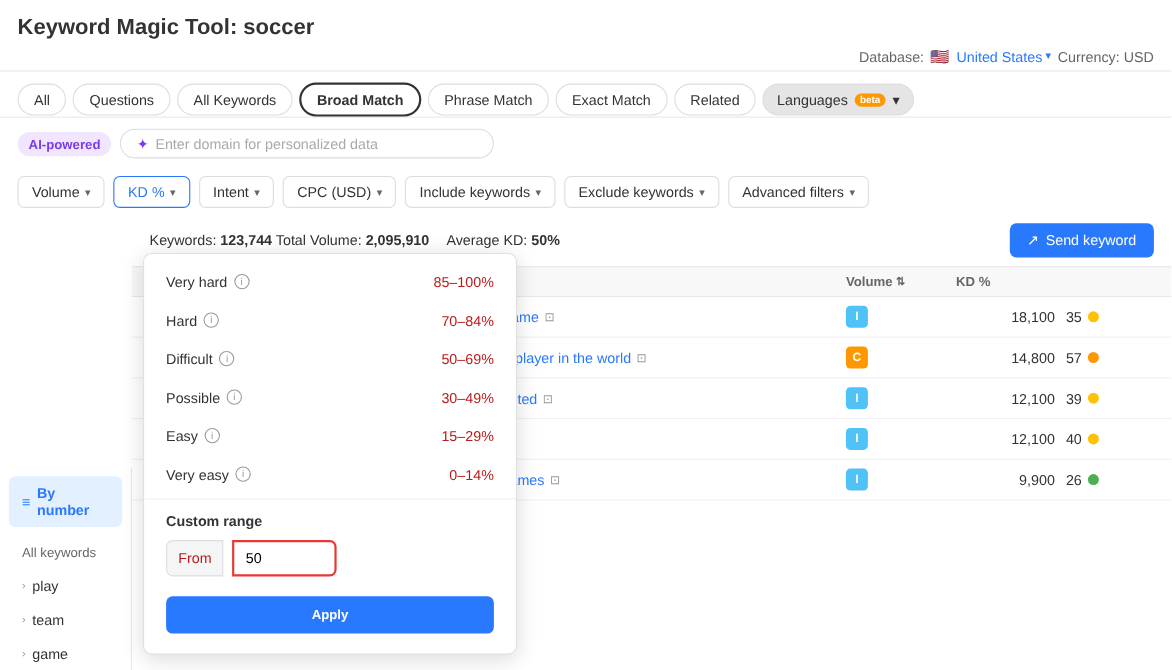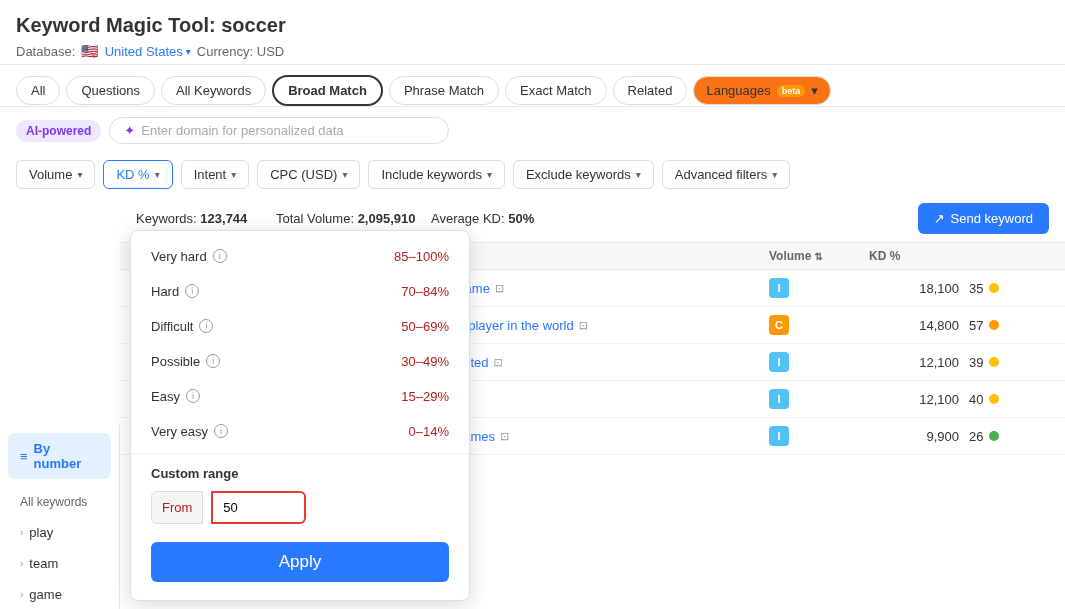--- a/index.html
+++ b/index.html
@@ -1,30 +1,30 @@
 <!DOCTYPE html>
 <html><head>
   <meta charset="utf-8">
   <style>
     * { box-sizing: border-box; margin: 0; padding: 0; }
     body { font-family: -apple-system, BlinkMacSystemFont, 'Segoe UI', sans-serif; font-size: 13px; background: #fff; color: #333; width: 1065px; height: 609px; overflow: hidden; }
 
     .header { padding: 14px 16px 5px; border-bottom: 1px solid #e8e8e8; }
     .title { font-size: 20px; font-weight: 400; color: #333; }
     .title span { font-weight: 700; color: #333; }
-    .subtitle { margin-top: 6px; font-size: 13px; color: #666; display: flex; align-items: center; gap: 6px; }
+    .subtitle { margin-top: 6px; font-size: 13px; color: #666; display: flex; align-items: center; gap: 6px; justify-content: flex-end; }
     .flag { font-size: 14px; }
     .db-link { color: #2979ff; text-decoration: none; display: flex; align-items: center; gap: 3px; }
     .chevron-small { font-size: 10px; }
 
     .tabs-row { padding: 10px 16px 0; display: flex; align-items: center; gap: 6px; border-bottom: 1px solid #e8e8e8; }
     .tab { padding: 6px 14px; border-radius: 18px; border: 1px solid #ddd; cursor: pointer; font-size: 13px; color: #333; background: #fff; white-space: nowrap; }
     .tab.active { border: 2px solid #333; font-weight: 600; }
     .tab.pill { border-radius: 18px; }
-    .tab-languages { display: flex; align-items: center; gap: 6px; padding: 6px 12px; border: 1px solid #ddd; border-radius: 18px; cursor: pointer; color: #333; background: #f97316; }
+    .tab-languages { display: flex; align-items: center; gap: 6px; padding: 6px 12px; border: 1px solid #ddd; border-radius: 18px; cursor: pointer; color: #333; background: #e5e5e5; }
     .beta-badge { background: #ff9800; color: #fff; font-size: 9px; padding: 1px 5px; border-radius: 8px; font-weight: 600; }
 
     .ai-row { padding: 10px 16px; display: flex; align-items: center; gap: 8px; }
     .ai-powered-badge { background: #f0e6ff; color: #7c3aed; font-size: 12px; padding: 4px 10px; border-radius: 12px; font-weight: 600; }
     .ai-input { display: flex; align-items: center; gap: 6px; border: 1px solid #ddd; border-radius: 18px; padding: 5px 14px; color: #aaa; font-size: 13px; cursor: text; flex: 1; max-width: 340px; }
     .sparkle { color: #7c3aed; }
 
     .filters-row { padding: 6px 16px; display: flex; align-items: center; gap: 8px; flex-wrap: wrap; }
     .filter-btn { display: flex; align-items: center; gap: 5px; padding: 6px 12px; border: 1px solid #ddd; border-radius: 6px; cursor: pointer; font-size: 13px; background: #fff; color: #333; }
     .filter-btn.active-filter { border-color: #2979ff; color: #2979ff; }
@@ -65,21 +65,21 @@
     .dropdown-option { display: flex; align-items: center; justify-content: space-between; padding: 10px 20px; cursor: pointer; }
     .opt-label { display: flex; align-items: flex-start; gap: 6px; font-size: 13px; color: #333; }
     .info-icon { width: 14px; height: 14px; border-radius: 50%; border: 1px solid #999; color: #999; font-size: 9px; display: flex; align-items: center; justify-content: center; cursor: pointer; }
     .opt-range { font-size: 13px; color: #b91c1c; }
 
     .custom-range-section { padding: 12px 20px 8px; border-top: 1px solid #f0f0f0; margin-top: 4px; }
     .custom-range-title { font-size: 13px; font-weight: 700; color: #333; margin-bottom: 10px; }
     .range-input-row { display: flex; align-items: center; gap: 8px; }
     .range-from-label { font-size: 13px; color: #b91c1c; padding: 8px 10px; background: #f5f5f5; border: 1px solid #ddd; border-radius: 6px 0 0 6px; white-space: nowrap; }
     .range-input { border: 2px solid #e53935; border-radius: 0 6px 6px 0; padding: 7px 10px; font-size: 13px; width: 95px; outline: none; background: #fff; }
-    .apply-btn { margin: 10px 20px; background: #2979ff; color: #fff; border: none; padding: 10px; border-radius: 6px; cursor: pointer; font-size: 17px; font-weight: 400; width: calc(100% - 40px); }
+    .apply-btn { margin: 10px 20px; background: #2979ff; color: #fff; border: none; padding: 10px; border-radius: 6px; cursor: pointer; font-size: 12px; font-weight: 700; width: calc(100% - 40px); }
 
     .main-content { margin-left: 120px; }
   </style>
 </head>
 <body>
 
 <div class="header">
   <div class="title">
     <span>Keyword Magic Tool:</span>
     <span style="font-weight:700">soccer</span>
@@ -171,21 +171,21 @@
     </div>
 
   </div>
 
   <div class="main-content" style="flex:1;">
 
     <div class="stats-row">
       <div style="font-size:13px;">
         <span>Keywords:</span>
         <strong>123,744</strong>
-        <span style="margin-left:25px;">Total Volume:</span>
+        <span style="margin-left:0;">Total Volume:</span>
         <strong>2,095,910</strong>
         <span style="margin-left:12px;">Average KD:</span>
         <strong>50%</strong>
       </div>
       <button class="send-btn">
         <span>↗</span>
         <span>Send keyword</span>
       </button>
     </div>
 

